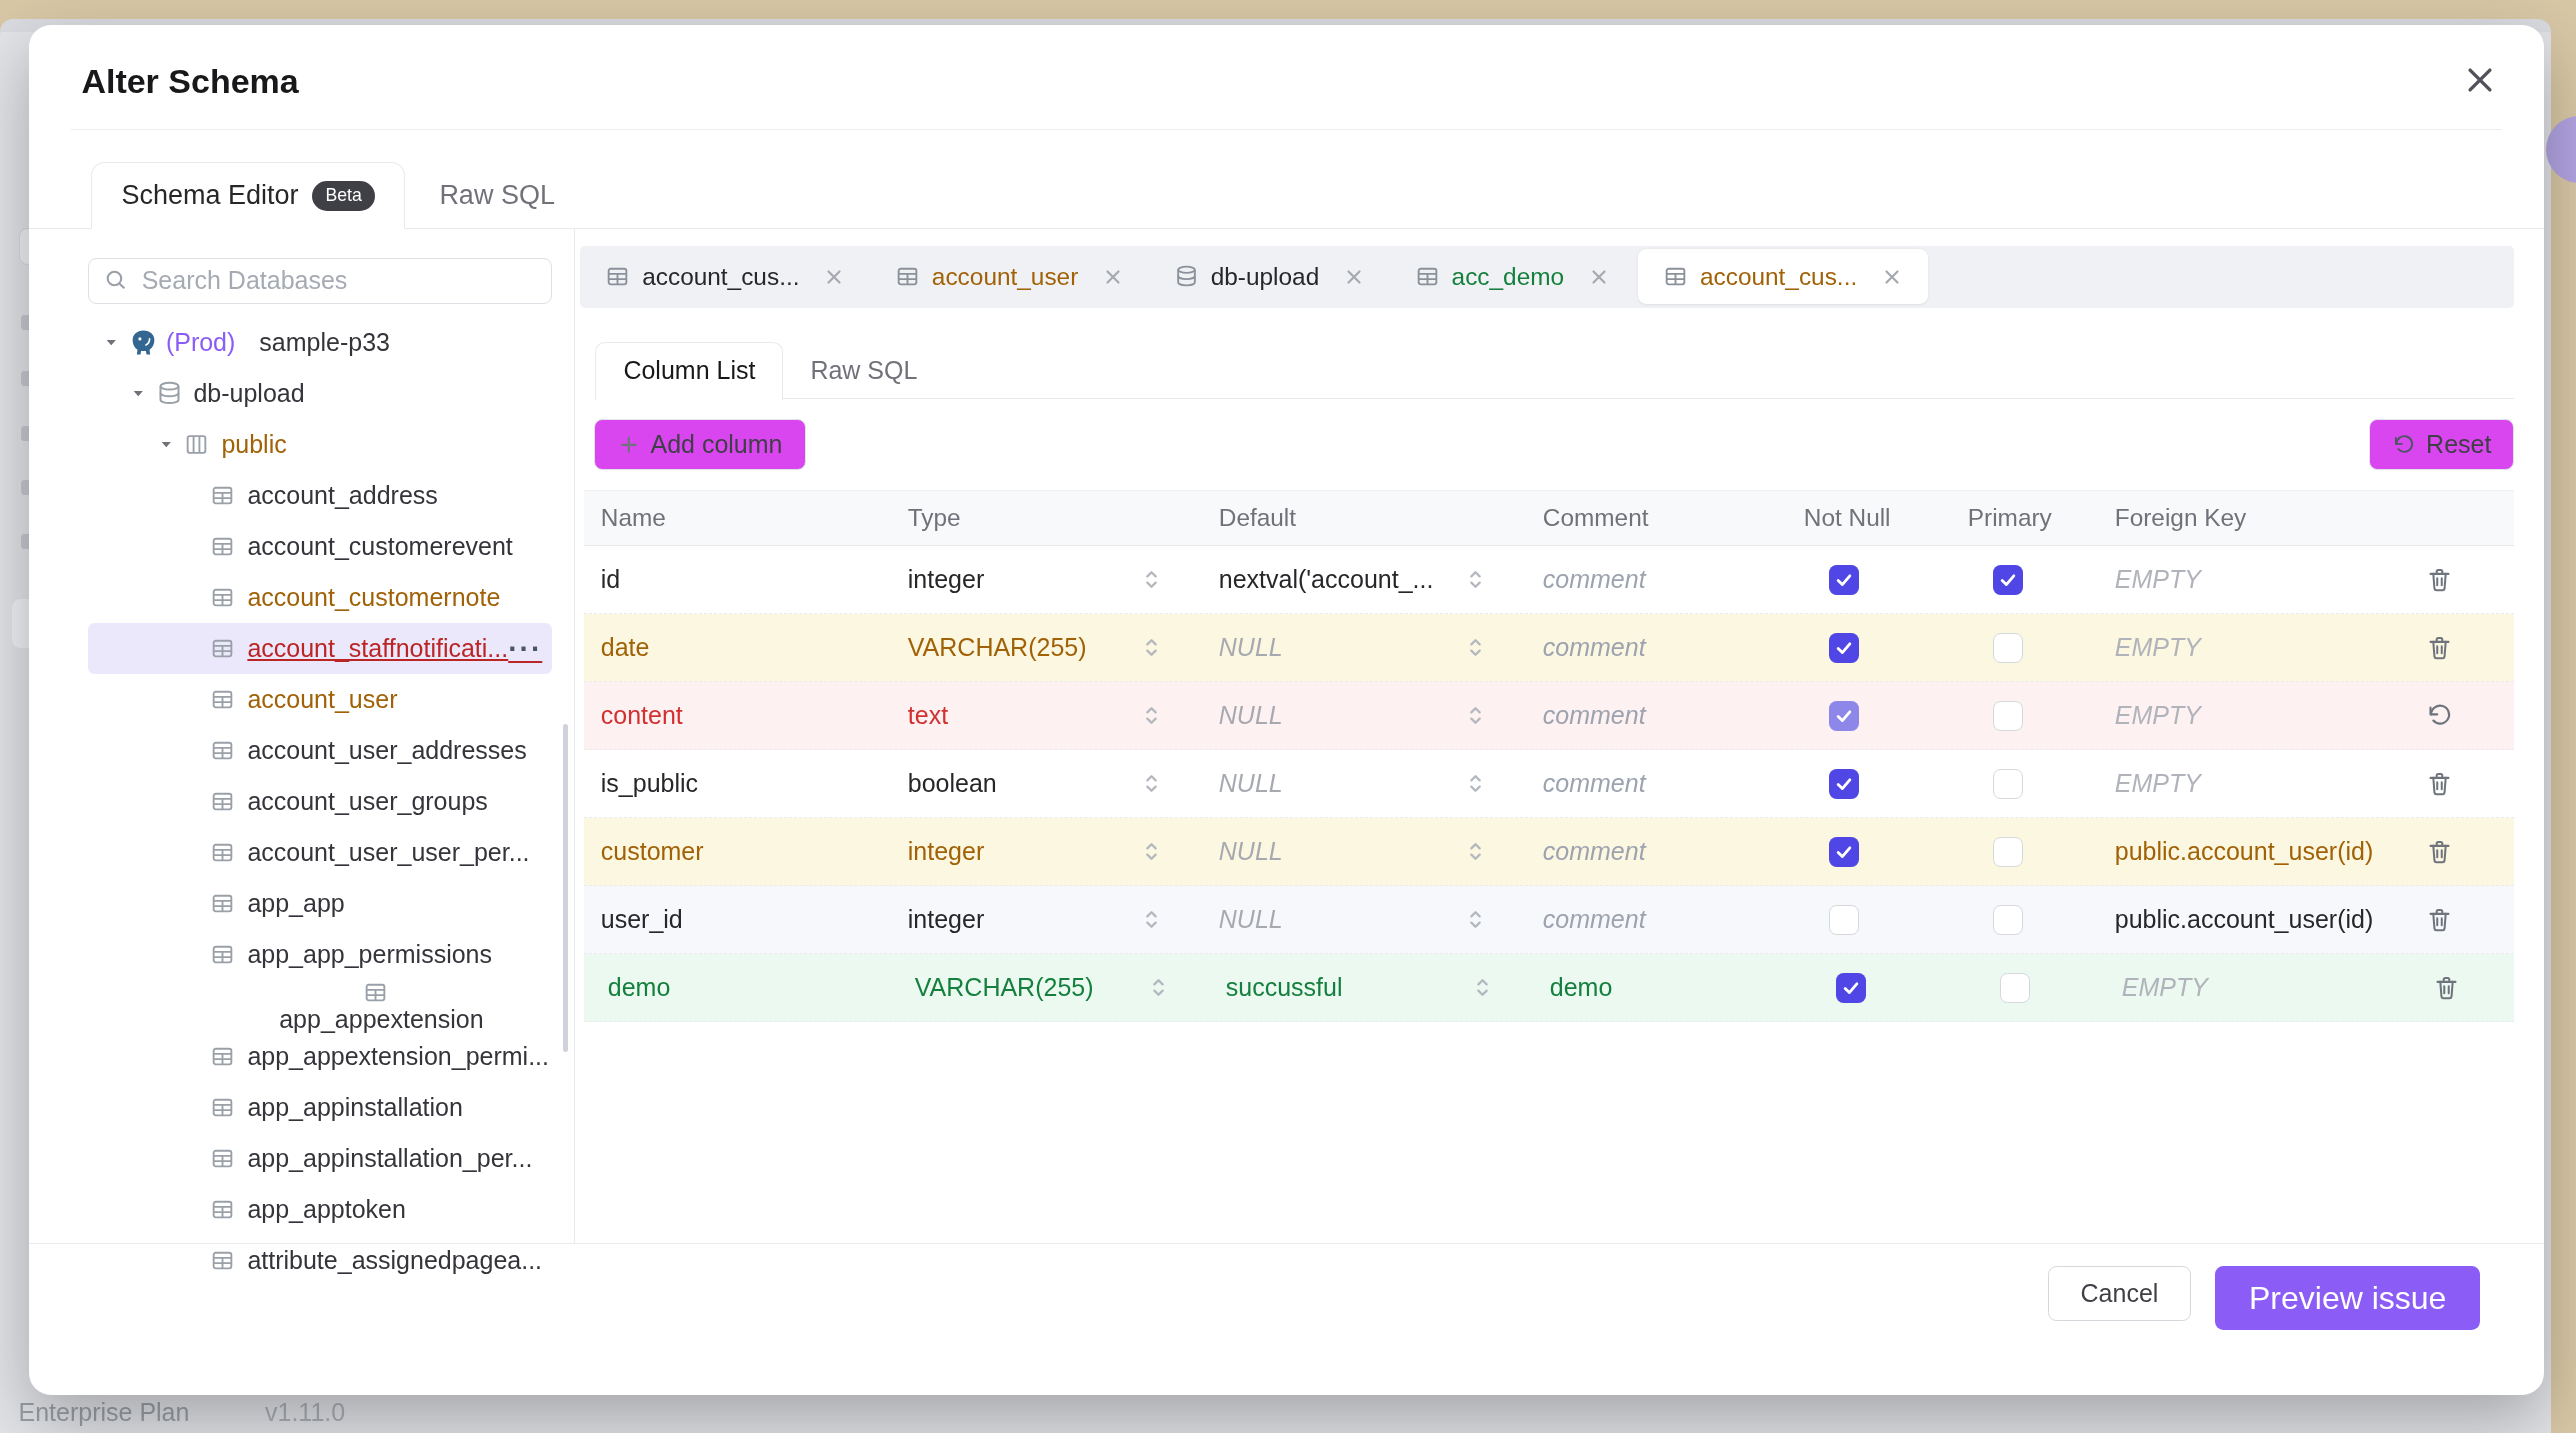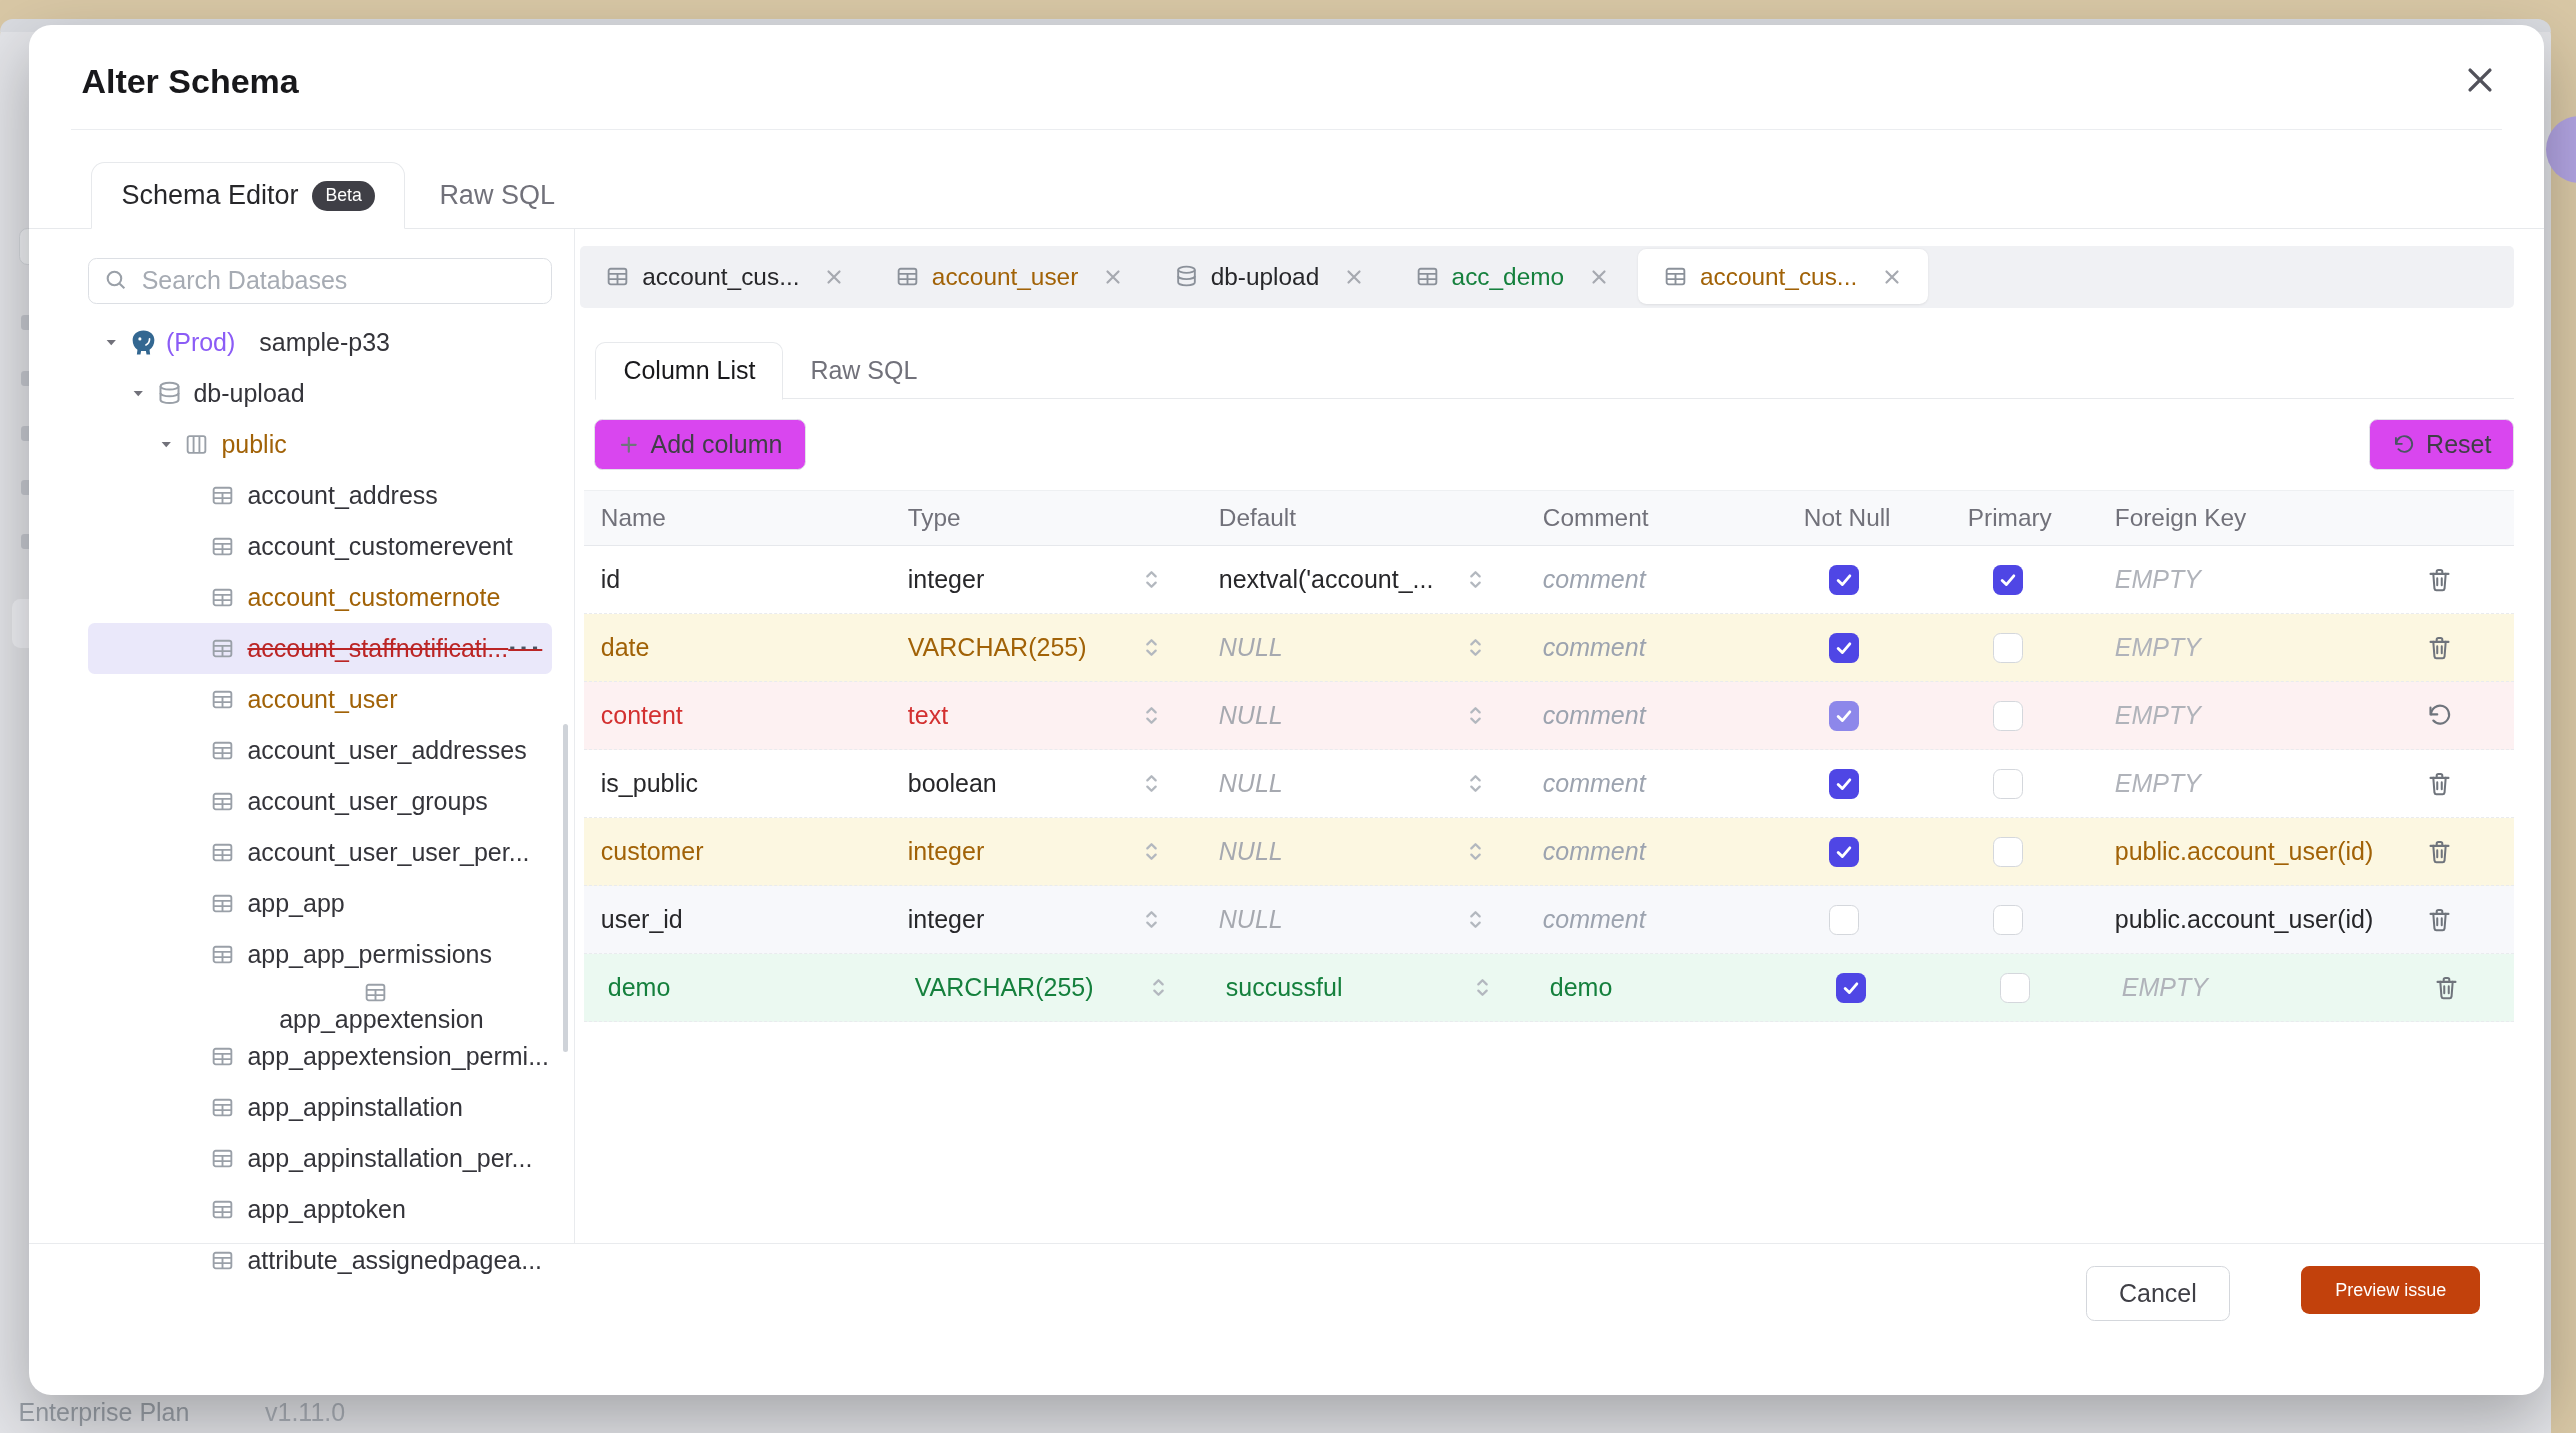--- a/index.html
+++ b/index.html
@@ -30,21 +30,21 @@
   
   .content{flex:1;min-height:0;display:flex;border-bottom:1.7px solid #e9ebee;}
   .sidebar{width:546px;flex:none;border-right:1.7px solid #e9ebee;padding:29px 0 0 59px;position:relative;box-sizing:border-box;}
   .search-box{display:flex;align-items:center;gap:11.8px;height:44px;border:1.7px solid #dcdfe4;border-radius:8.4px;margin-right:22px;padding:0 13.5px;}
   .search-box input{border:none;outline:none;font-size:25px;color:#374151;flex:1;min-width:0;background:transparent;font-family:inherit;}
   .search-box input::placeholder{color:#a6abb3;}
   .tree{margin-top:13.5px;}
   .tree-row{display:flex;align-items:center;height:51px;font-size:25px;color:#34343a;cursor:pointer;margin-right:22px;}
   .tree-row .caret{width:27px;flex:none;display:flex;align-items:center;}
   .tree-row .t-icon{width:37px;flex:none;display:flex;align-items:center;}
-  .tree-row.selected{background:#eae8fa;border-radius:6.7px;}
+  .tree-row.selected{background:#eae8fa;border-radius:6.7px;text-decoration:underline;}
   .tree-prefix{color:#8b5cf6;margin-right:24px;}
   .c-amber{color:#a16207;}
   .c-green{color:#15803d;}
   .c-red-strike{color:#bb2525;text-decoration:line-through;}
   .dots{margin-left:auto;margin-right:13.5px;color:#4b5563;font-size:29px;font-weight:700;letter-spacing:1.7px;line-height:0;}
   .side-scrollbar{position:absolute;right:6.7px;top:495px;width:5px;height:328px;border-radius:2.5px;background:#cfd3d9;}
   
   .main-pane{flex:1;min-width:0;display:flex;flex-direction:column;}
   .table-tabs{margin:17px 30px 0 5px;height:62px;background:#f0f1f4;border-radius:5px;display:flex;align-items:stretch;}
   .ttab{display:flex;align-items:center;gap:11.8px;padding:0 25px;font-size:24.4px;color:#27272a;cursor:pointer;}
@@ -77,21 +77,21 @@
   .fk-value .col-fk{color:#27272a;}
   .col-sort{display:flex;align-items:center;}
   .cb{width:30px;height:30px;border-radius:7.6px;margin-left:25px;display:flex;align-items:center;justify-content:center;cursor:pointer;box-sizing:border-box;}
   .cb-off{background:#fff;border:1.7px solid #d4d7dc;}
   .cb-on{background:#4f46e5;}
   .cb-muted.cb-on{background:#8d87ea;}
   .col-action{display:flex;align-items:center;justify-content:flex-start;padding-left:17px;cursor:pointer;}
   
   .modal-footer{flex:none;height:129px;display:flex;justify-content:flex-end;align-items:flex-start;gap:23.6px;padding:22px 64px 0 0;}
   .btn-cancel{border:1.7px solid #d4d7dc;background:#fff;border-radius:8.4px;padding:11.8px 32px;font-size:25px;color:#3f3f46;cursor:pointer;font-family:inherit;}
-  .btn-primary{border:none;background:#c2410c;border-radius:8.4px;padding:13.5px 34px;font-size:18px;color:#fff;font-weight:500;cursor:pointer;font-family:inherit;margin-left:48px;}
+  .btn-primary{border:none;background:#8b5cf6;border-radius:8.4px;padding:13.5px 34px;font-size:32px;color:#fff;font-weight:500;cursor:pointer;font-family:inherit;}
 </style>
 </head>
 <body>
 
 <div class="screen">
 
   <div class="backdrop">
     <div class="bd-circle"></div>
     <div class="bd-pill"></div>
     <div class="bd-bar" style="top:296px;width:59px;"></div>

